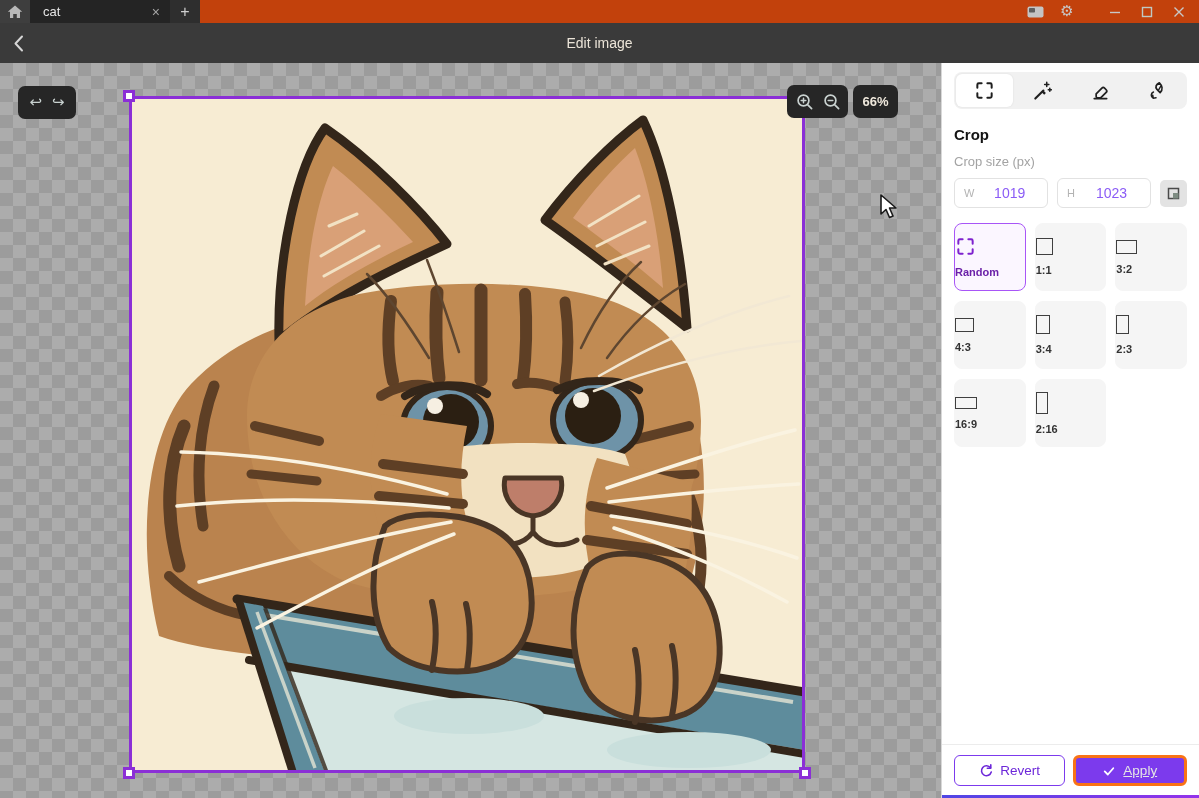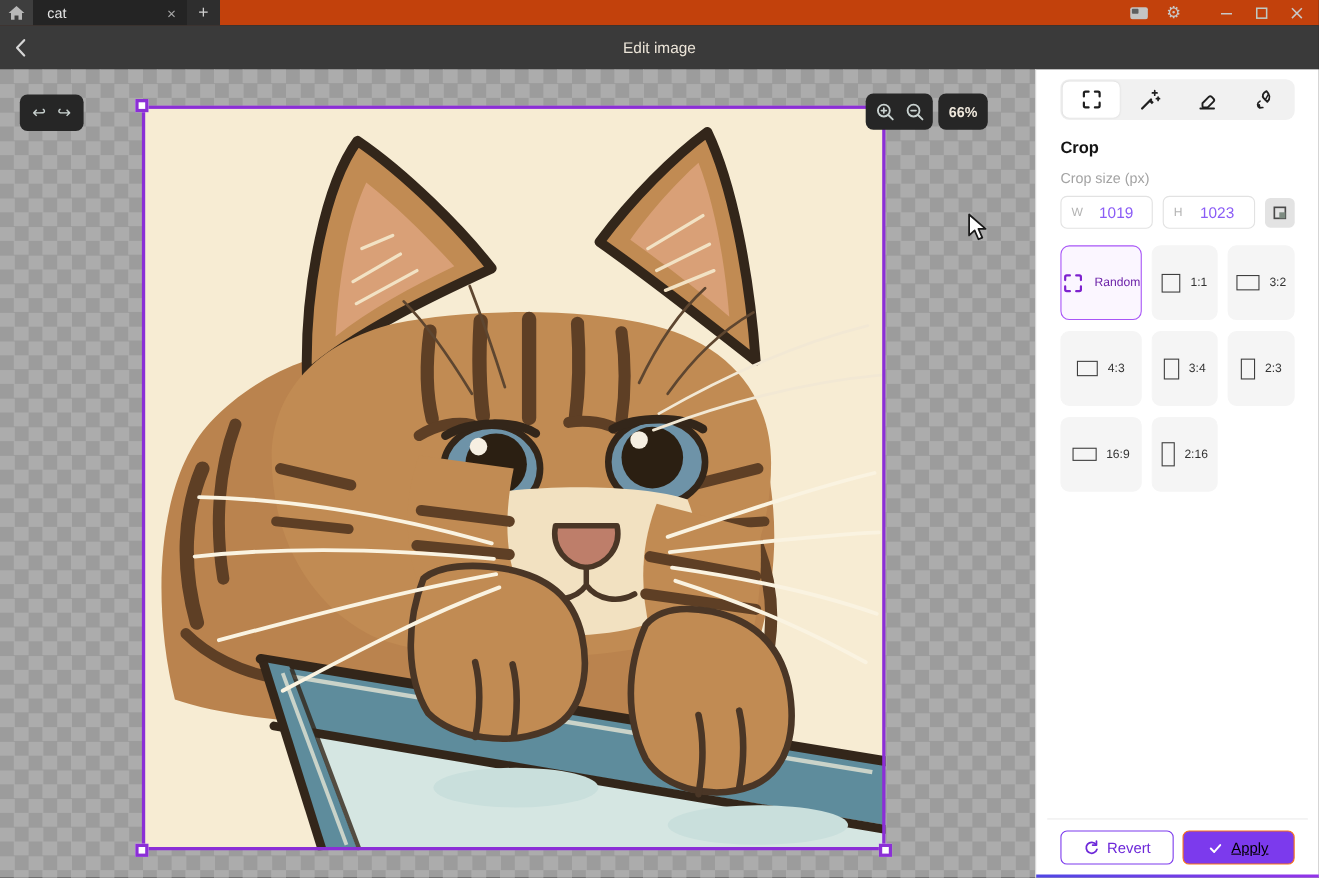--- a/index.html
+++ b/index.html
@@ -40,57 +40,57 @@
   .crop .art { position:absolute; inset:0; width:100%; height:100%; }
   .crop-border { position:absolute; inset:0; border:3px solid #8B2FD6; pointer-events:none; }
   .handle { position:absolute; width:12px; height:12px; background:#FFFFFF; border:3px solid #8B2FD6; }
   .h-tl { left:-6px; top:-6px; } .h-tr { right:-6px; top:-6px; }
   .h-bl { left:-6px; bottom:-6px; } .h-br { right:-6px; bottom:-6px; }
 
   .cursor { position:absolute; left:878px; top:130px; }
 
   
   .panel { width:258px; height:735px; background:#FFFFFF; border-left:1px solid #D8D8D8;
-    display:flex; flex-direction:column; padding:0 22px; position:relative; }
+    display:flex; flex-direction:column; padding:0 12px; position:relative; }
   .tool-tabs { margin-top:9px; height:37px; background:#F1F1F1; border-radius:8px; display:flex; padding:2px; }
   .tool-tab { flex:1; display:flex; align-items:center; justify-content:center; border-radius:6px; }
   .tool-tab.sel { background:#FFFFFF; box-shadow:0 0 2px rgba(0,0,0,.10); }
 
   .crop-title { margin-top:17px; font-size:15px; font-weight:700; color:#141414; }
   .size-label { margin-top:11px; font-size:13px; color:#A3A3A3; }
   .size-row { margin-top:9px; display:flex; align-items:center; gap:9px; }
   .size-input { flex:1; height:30px; border:1px solid #E2E2E2; border-radius:6px; background:#fff;
     display:flex; align-items:center; padding:0 9px; gap:7px; }
   .size-prefix { font-size:11px; color:#B3B3B3; }
   .size-input input { border:none; outline:none; width:100%; font-size:14px; color:#8b5cf6;
     font-family:inherit; background:transparent;text-align:center; }
   .swap-btn { width:27px; height:27px; background:#E3E3E3; border-radius:5px; flex:none;
     display:flex; align-items:center; justify-content:center; }
 
   .ratio-grid { margin-top:15px; display:grid; grid-template-columns:repeat(3,1fr); gap:10px 9px; }
   .ratio-cell { height:68px; background:#F5F5F5; border-radius:8px; border:1px solid #F5F5F5;
-    display:flex; flex-direction:row; align-items:center; justify-content:center; gap:9px; }
+    display:flex; flex-direction:column; align-items:flex-start; justify-content:center; gap:9px;font-weight:bold; }
   .ratio-cell .lab { font-size:11px; color:#333333; }
   .ratio-cell.sel { background:#FBF6FF; border-color:#A855F7; }
   .ratio-cell.sel .lab { color:#6B21A8; }
   .shape { border:1.6px solid #3F3F3F; background:transparent; }
   .sq   { width:17px; height:17px; }
   .r32  { width:21px; height:14px; }
   .r43  { width:19px; height:14px; }
   .r34  { width:14px; height:19px; }
   .r23  { width:13px; height:19px; }
   .r169 { width:22px; height:12px; }
   .r916 { width:12px; height:22px; }
 
   .actions { margin-top:auto; margin-left:-12px; margin-right:-12px; border-top:1px solid #ECECEC;
     padding:10px 12px 12px; display:flex; gap:8px; }
   .btn { flex:1; height:31px; border-radius:6px; display:flex; align-items:center; justify-content:center;
     gap:7px; font-size:13.5px; font-family:inherit;text-align:right; }
   .btn-revert { background:#FFFFFF; border:1px solid #7C3AED; color:#6D28D9; }
-  .btn-apply  { background:#7C3AED; border:1px solid #f97316; color:#000000;text-decoration:underline; }
+  .btn-apply  { background:#7C3AED; border:3px solid #f97316; color:#e5e5e5;text-decoration:underline; }
   .panel-bottom-line { position:absolute; left:0; right:0; bottom:0; height:3px;
     background:linear-gradient(90deg,#4F46E5,#9333EA); }
 </style>
 </head>
 <body>
 
 <div class="app">
 
   <div class="titlebar">
     <div class="home-btn">

